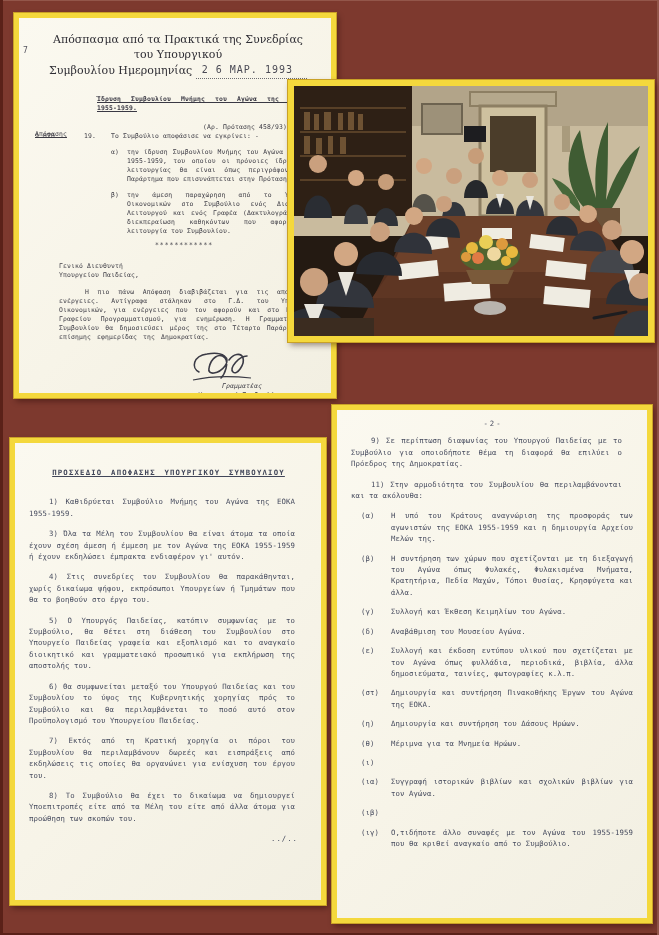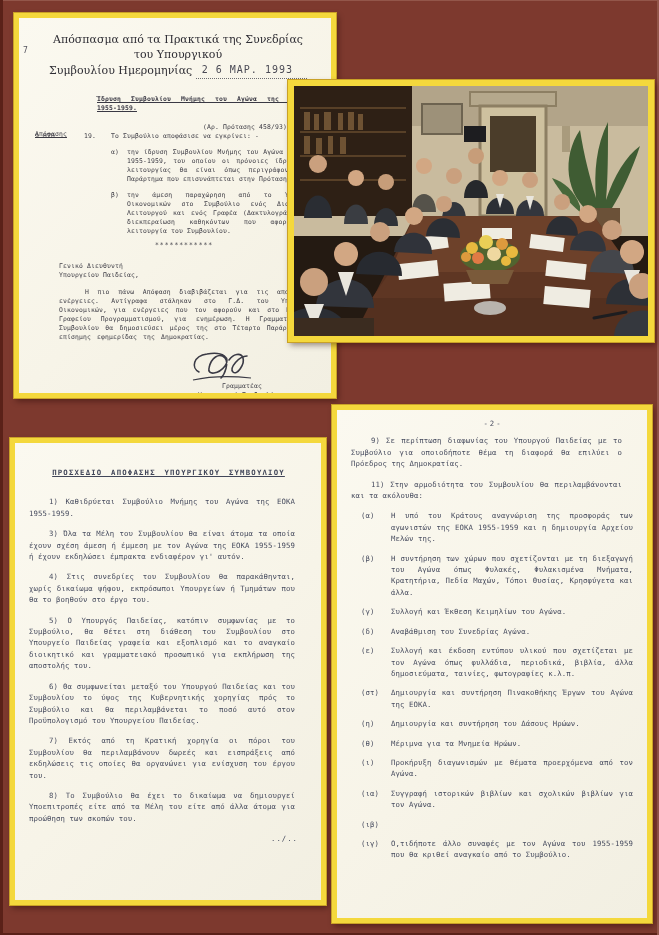--- a/index.html
+++ b/index.html
@@ -52,21 +52,21 @@
   .doc1-ref-num{position:absolute;left:0;top:9px;}
   .doc1-prop{position:absolute;left:168px;top:0;}
   .doc1-itemno{position:absolute;left:49px;top:9px;}
   .doc1-intro{position:absolute;left:76px;top:9px;}
   .doc1-ab{display:flex;margin:7px 0 0 76px;width:210px;}
   .doc1-ab .lbl{width:16px;flex:none;}
   .doc1-ab .txt{flex:1;text-align:justify;}
   .doc1-stars{margin:5px 0 0 120px;letter-spacing:1px;}
   .doc1-addr{margin:12px 0 0 24px;}
   .doc1-body{margin:8px 0 0 24px;width:262px;text-align:justify;text-indent:26px;word-spacing:2px;}
-  .doc1-sigblock{margin-top:4px;position:relative;height:64px;}
+  .doc1-sigblock{margin-top:4px;position:relative;height:64px;font-style:italic;}
   .doc1-signature{position:absolute;left:150px;top:0;}
   .doc1-sigtitle{position:absolute;left:152px;top:36px;text-align:center;width:110px;}
   
   #photo{left:288px;top:80px;width:366px;height:262px;z-index:2;padding:6px;}
   #photo .photo-inner{width:100%;height:100%;overflow:hidden;background:#241a12;}
   
   #doc2{left:10px;top:438px;width:316px;height:467px;z-index:1;}
   #doc3{left:332px;top:405px;width:320px;height:518px;z-index:1;}
   .t2{font-size:7.3px;line-height:11.4px;color:#464b5e;letter-spacing:.1px;}
   #doc2 .paper{padding:16px 13px 8px 14px;}
@@ -350,21 +350,21 @@
           <span class="txt">Η συντήρηση των χώρων που σχετίζονται με τη διεξαγωγή του Αγώνα όπως Φυλακές, Φυλακισμένα Μνήματα, Κρατητήρια, Πεδία Μαχών, Τόποι Θυσίας, Κρησφύγετα και άλλα.</span>
         </div>
 
         <div class="sub-item">
           <span class="lbl">(γ)</span>
           <span class="txt">Συλλογή και Έκθεση Κειμηλίων του Αγώνα.</span>
         </div>
 
         <div class="sub-item">
           <span class="lbl">(δ)</span>
-          <span class="txt">Αναβάθμιση του Συνεδρίας Αγώνα.</span>
+          <span class="txt">Αναβάθμιση του Μουσείου Αγώνα.</span>
         </div>
 
         <div class="sub-item">
           <span class="lbl">(ε)</span>
           <span class="txt">Συλλογή και έκδοση εντύπου υλικού που σχετίζεται με τον Αγώνα όπως φυλλάδια, περιοδικά, βιβλία, άλλα δημοσιεύματα, ταινίες, φωτογραφίες κ.λ.π.</span>
         </div>
 
         <div class="sub-item">
           <span class="lbl">(στ)</span>
           <span class="txt">Δημιουργία και συντήρηση Πινακοθήκης Έργων του Αγώνα της ΕΟΚΑ.</span>
@@ -375,21 +375,20 @@
           <span class="txt">Δημιουργία και συντήρηση του Δάσους Ηρώων.</span>
         </div>
 
         <div class="sub-item">
           <span class="lbl">(θ)</span>
           <span class="txt">Μέριμνα για τα Μνημεία Ηρώων.</span>
         </div>
 
         <div class="sub-item">
           <span class="lbl">(ι)</span>
-          <span class="txt">Προκήρυξη διαγωνισμών με θέματα προερχόμενα από τον Αγώνα.</span>
         </div>
 
         <div class="sub-item">
           <span class="lbl">(ια)</span>
           <span class="txt">Συγγραφή ιστορικών βιβλίων και σχολικών βιβλίων για τον Αγώνα.</span>
         </div>
 
         <div class="sub-item">
           <span class="lbl">(ιβ)</span>
         </div>

